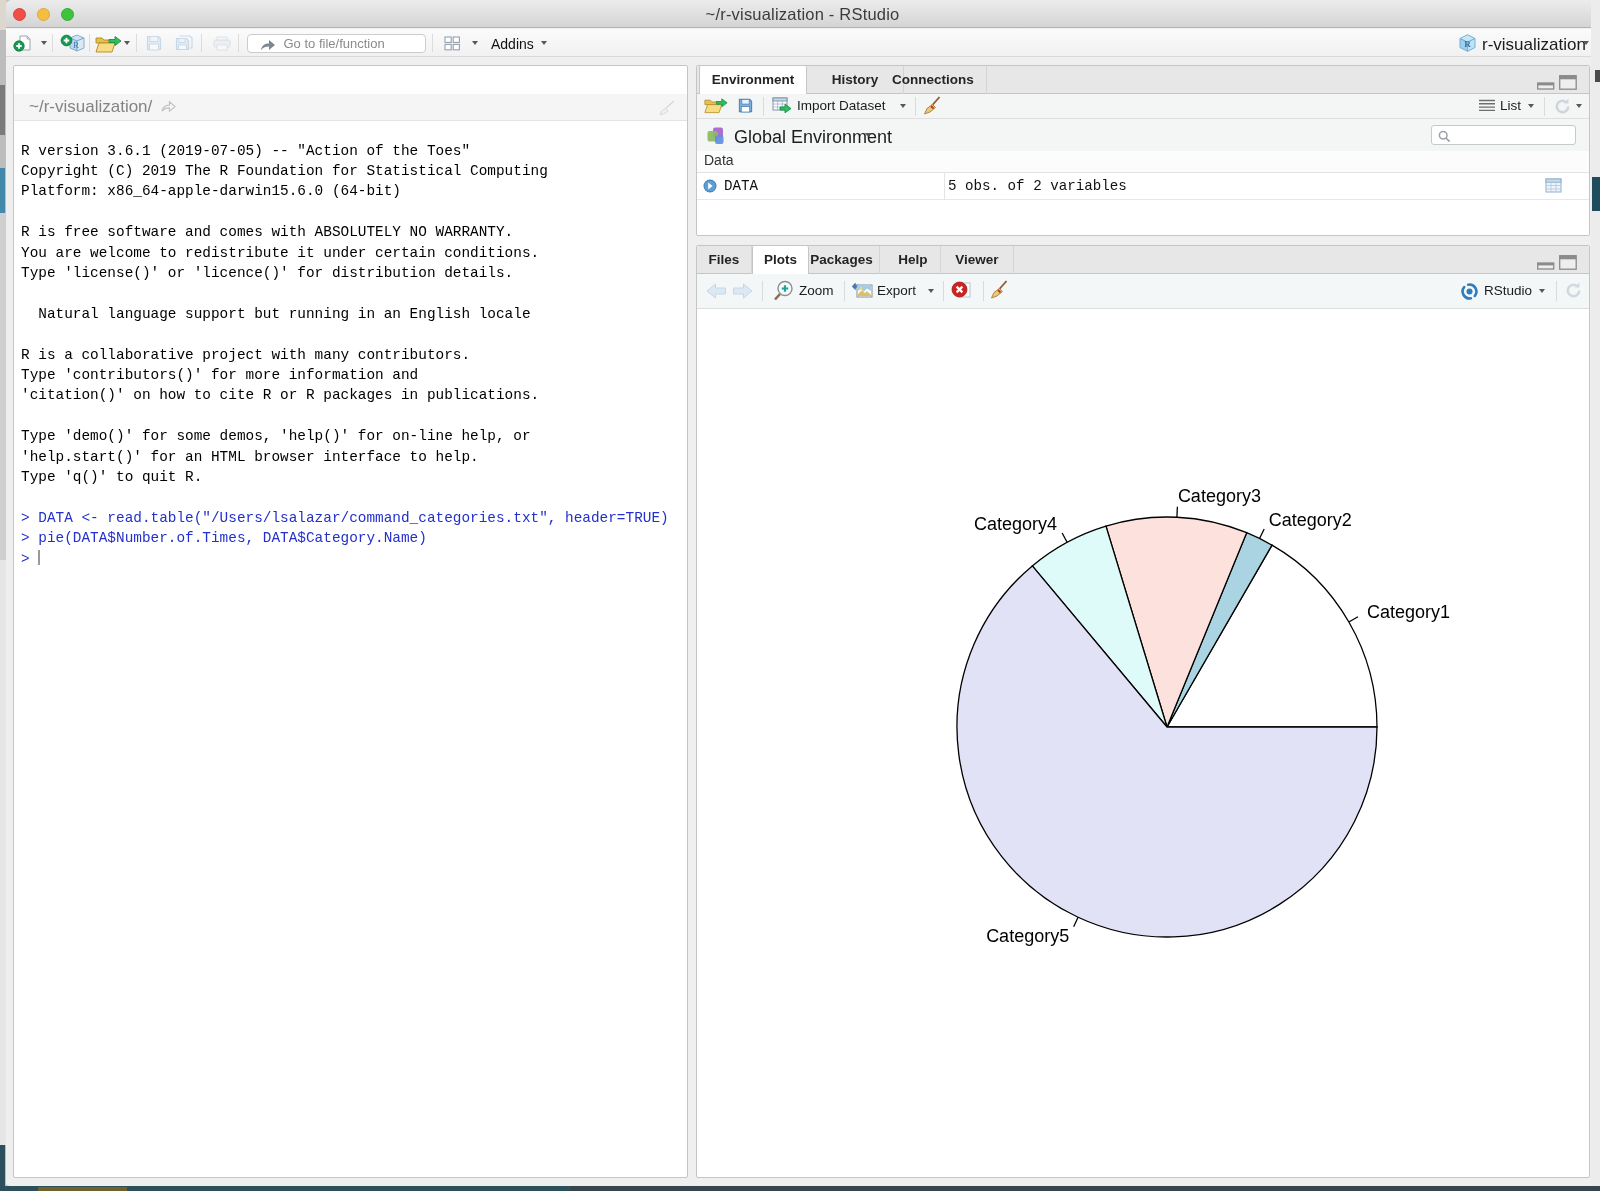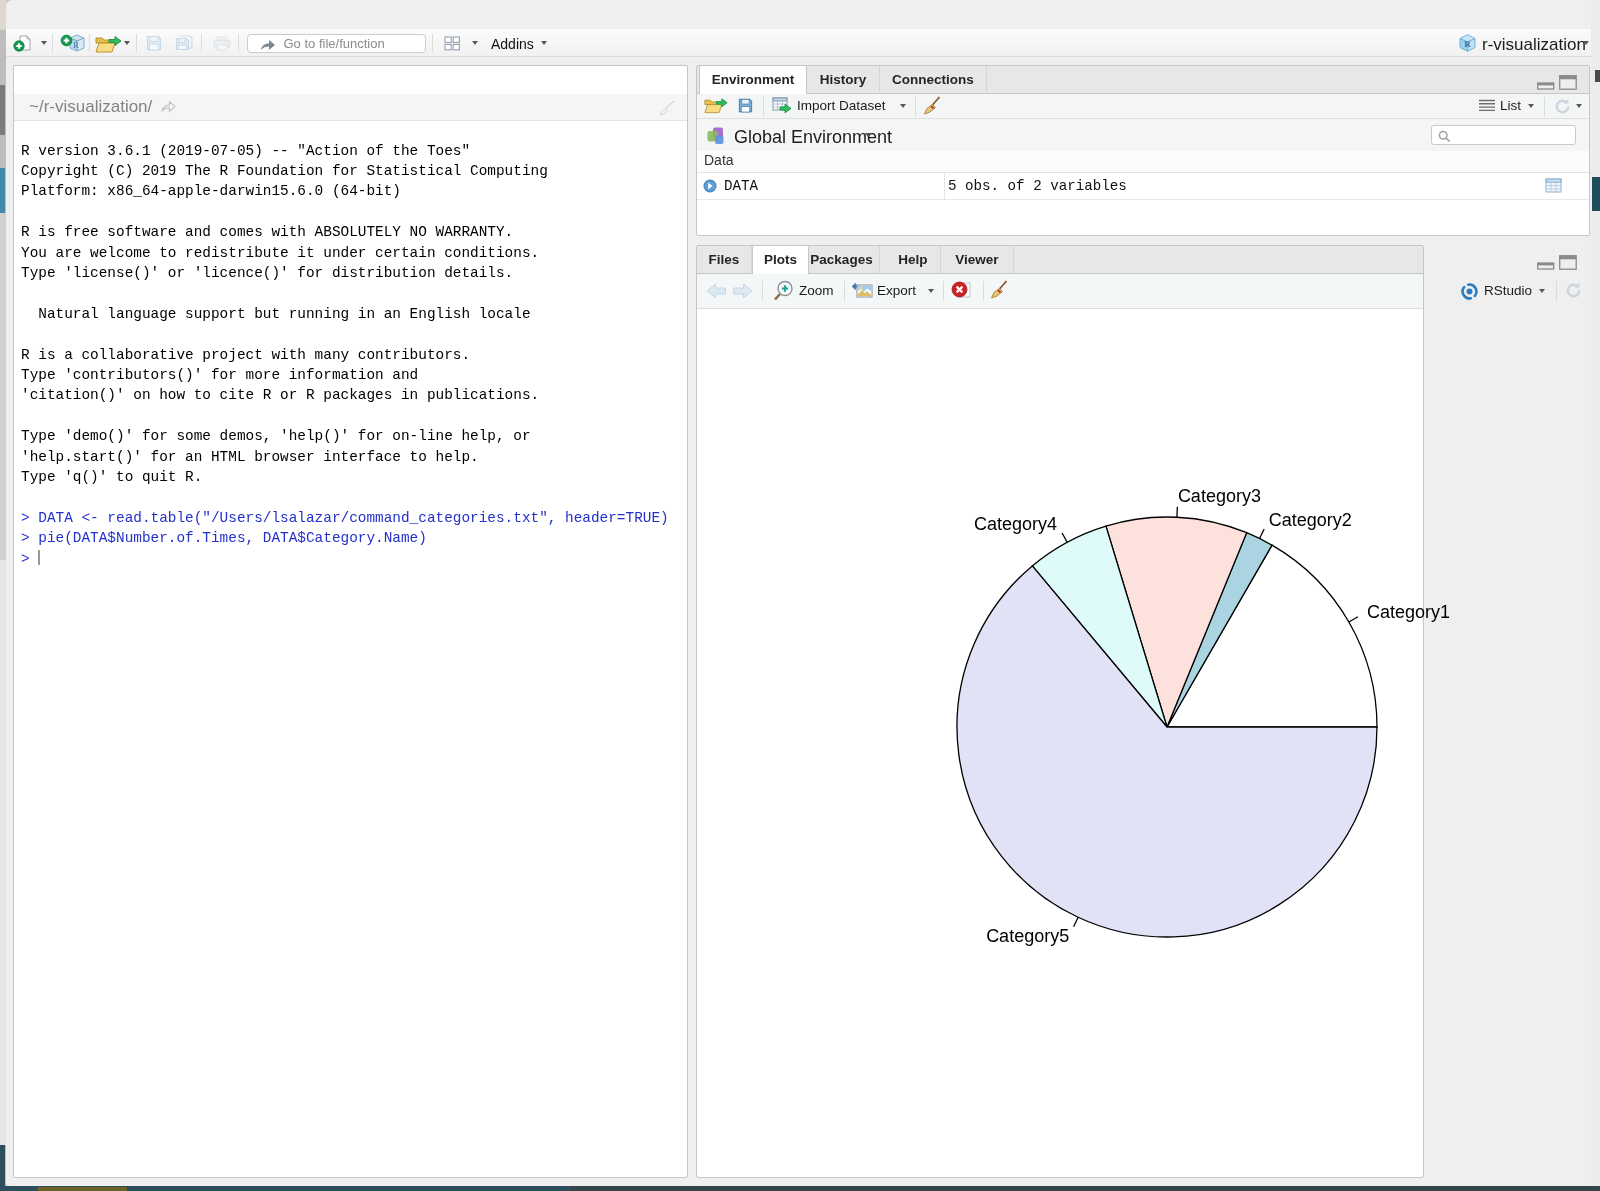--- a/index.html
+++ b/index.html
@@ -52,30 +52,36 @@
   
   #env-panel { left:696px; top:65px; width:894px; height:171px; }
   #env-toolbar { top:28px; height:25px; }
   #globalrow { position:absolute; left:0; top:53px; width:100%; height:32px; background:#f4f6f6; }
   #datahdr { position:absolute; left:0; top:85px; width:100%; height:22px; background:#fcfcfc;
              border-bottom:1px solid #e2e2e2; font-size:14px; color:#333; line-height:19px; }
   #datarow { position:absolute; left:0; top:107px; width:100%; height:27px;
              border-bottom:1px solid #e8e8e8; font-family:"Liberation Mono", monospace;
              font-size:14.2px; color:#111; line-height:26px; }
   
-  #plots-panel { left:696px; top:245px; width:728px; height:933px; }
+  #plots-panel { left:696px; top:245px; width:894px; height:933px; }
   #plots-toolbar { top:28px; height:35px; background:#f4f7f7; }
   
   #bottombar { position:absolute; left:0; top:1186px; width:1600px; height:5px; background:#36444b; }
 </style>
 </head>
 <body>
 <div id="screen">
 
   <div id="win">
+    <div id="titlebar">
+      <div class="tl" style="left:8px; background:#f14f46; border:0.5px solid #d8433c;"></div>
+      <div class="tl" style="left:31.5px; background:#f6be40; border:0.5px solid #dfa831;"></div>
+      <div class="tl" style="left:56px; background:#3ec43c; border:0.5px solid #35ab34;"></div>
+      <div id="title">~/r-visualization - RStudio</div>
+    </div>
     <div id="toolbar">
 
       <svg class="ic" style="left:8px;top:5px;" width="19" height="19" viewBox="0 0 19 19">
         <path d="M7 2 h7 l3 3 v11 h-10 z" fill="#fff" stroke="#9aa4ad" stroke-width="1"></path>
         <path d="M14 2 l3 3 h-3 z" fill="#dde4ea" stroke="#9aa4ad" stroke-width="0.8"></path>
         <circle cx="6" cy="12" r="5.2" fill="#159950" stroke="#0e7a3c" stroke-width="0.8"></circle>
         <path d="M3.3 12 h5.4 M6 9.3 v5.4" stroke="#fff" stroke-width="1.8"></path>
       </svg>
       <div class="caret" style="left:36px; top:12px;"></div>
       <div class="tsep" style="left:47px;"></div>
@@ -191,21 +197,21 @@
 Type 'q()' to quit R.
 
 <span class="b">&gt; DATA &lt;- read.table("/Users/lsalazar/command_categories.txt", header=TRUE)</span>
 <span class="b">&gt; pie(DATA$Number.of.Times, DATA$Category.Name)</span>
 <span class="b">&gt; </span><span style="display:inline-block;width:1.5px;height:15px;background:#9a9a9a;vertical-align:-2px;"></span></div>
   </div>
 
   <div class="panel" id="env-panel">
     <div class="tabstrip">
       <div class="tab active" style="left:2px; width:108px;">Environment</div>
-      <div class="tab sep" style="left:110px; width:73px;">History</div>
+      <div class="tab sep" style="left:110px; width:97px;">History</div>
       <div class="tab sep" style="left:183px; width:107px;">Connections</div>
       <svg class="ic" style="left:840px;top:14px;" width="18" height="10" viewBox="0 0 18 10">
         <rect x="0.7" y="3" width="16" height="6" fill="#eee" stroke="#8b8b8b" stroke-width="1.3"></rect>
         <rect x="0.7" y="3" width="16" height="2.4" fill="#8b8b8b"></rect>
       </svg>
       <svg class="ic" style="left:862px;top:9px;" width="18" height="15" viewBox="0 0 18 15">
         <rect x="0.7" y="0.7" width="16.5" height="13.5" fill="#eee" stroke="#8b8b8b" stroke-width="1.3"></rect>
         <rect x="0.7" y="0.7" width="16.5" height="3.6" fill="#8b8b8b"></rect>
       </svg>
     </div>

